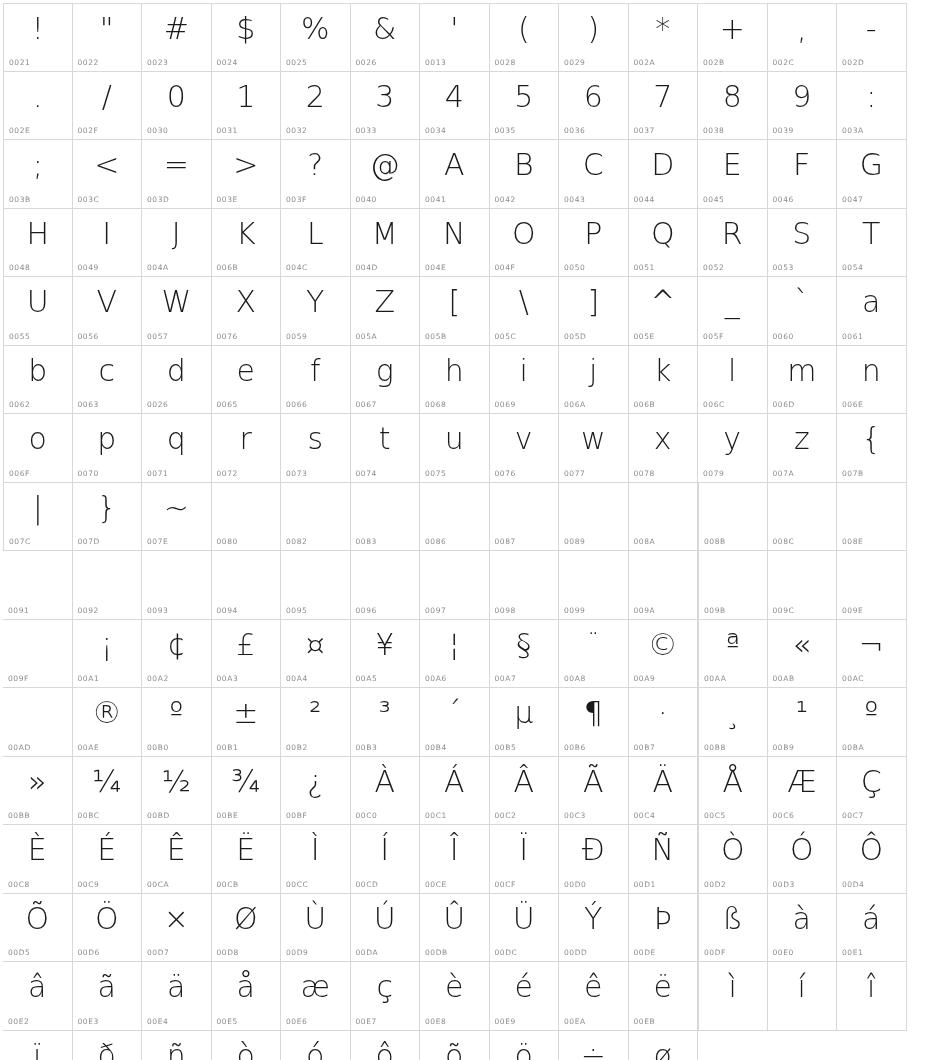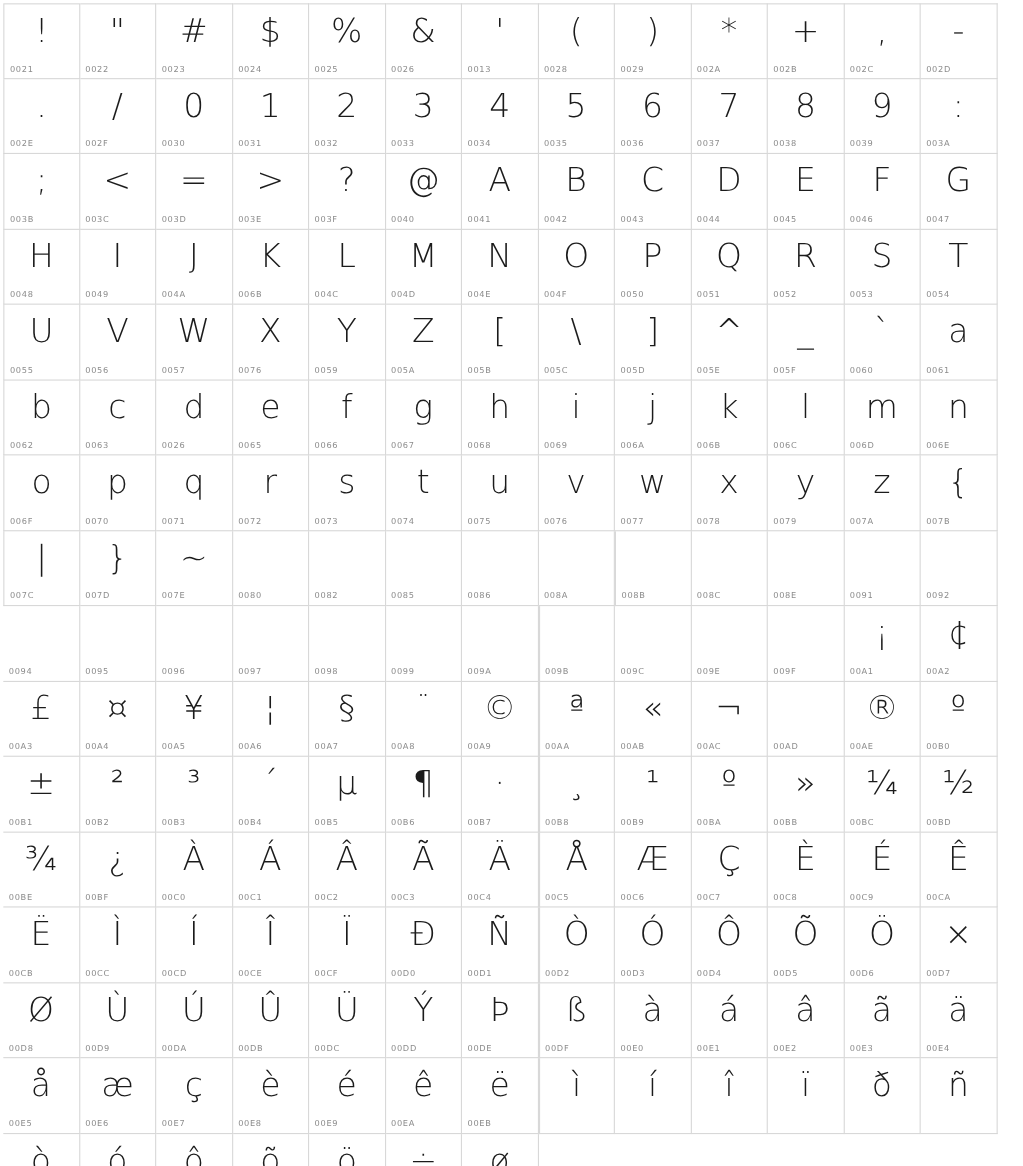--- a/index.html
+++ b/index.html
@@ -445,28 +445,36 @@
     <div class="cell empty">
       <div class="glyph"></div>
       <div class="code">0080</div>
     </div>
     <div class="cell empty">
       <div class="glyph"></div>
       <div class="code">0082</div>
     </div>
     <div class="cell empty">
       <div class="glyph"></div>
-      <div class="code">0085</div>
+      <div class="code">0083</div>
     </div>
     <div class="cell empty">
       <div class="glyph"></div>
       <div class="code">0086</div>
     </div>
     <div class="cell empty">
       <div class="glyph"></div>
+      <div class="code">0087</div>
+    </div>
+    <div class="cell empty">
+      <div class="glyph"></div>
+      <div class="code">0089</div>
+    </div>
+    <div class="cell empty">
+      <div class="glyph"></div>
       <div class="code">008A</div>
     </div>
     <div class="cell first-col empty">
       <div class="glyph"></div>
       <div class="code">008B</div>
     </div>
     <div class="cell empty">
       <div class="glyph"></div>
       <div class="code">008C</div>
     </div>
@@ -474,20 +482,24 @@
       <div class="glyph"></div>
       <div class="code">008E</div>
     </div>
     <div class="cell empty">
       <div class="glyph"></div>
       <div class="code">0091</div>
     </div>
     <div class="cell empty">
       <div class="glyph"></div>
       <div class="code">0092</div>
+    </div>
+    <div class="cell empty">
+      <div class="glyph"></div>
+      <div class="code">0093</div>
     </div>
     <div class="cell empty">
       <div class="glyph"></div>
       <div class="code">0094</div>
     </div>
     <div class="cell empty">
       <div class="glyph"></div>
       <div class="code">0095</div>
     </div>
     <div class="cell empty">

